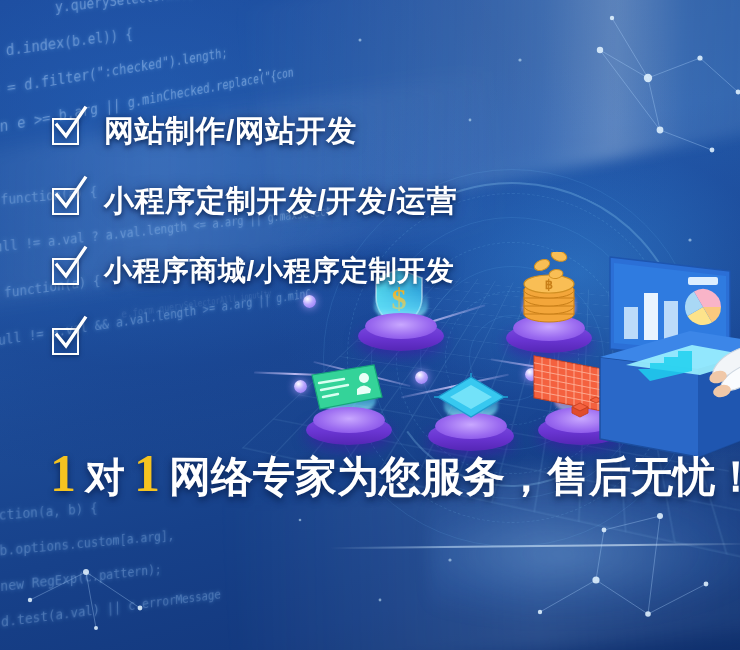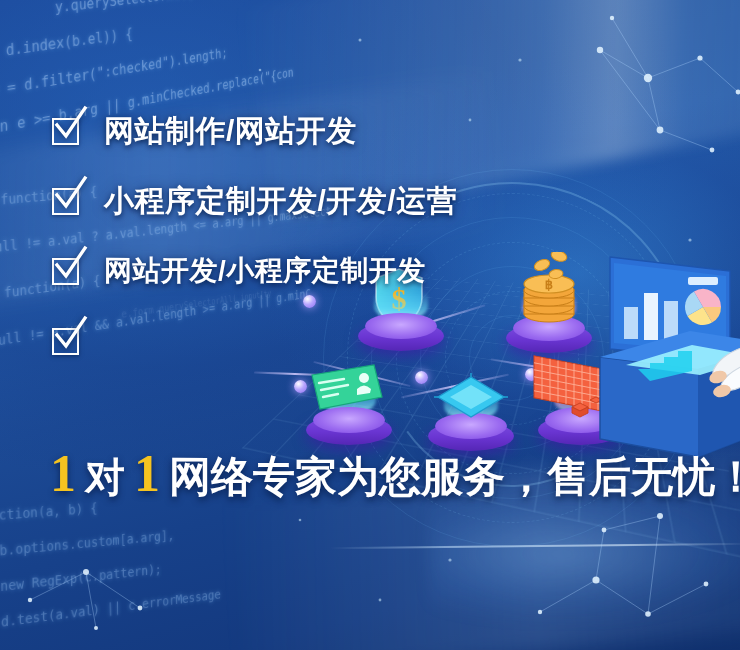--- a/index.html
+++ b/index.html
@@ -359,21 +359,21 @@
     </div>
 
 
     <div class="item">
       <div class="chk">
         <div class="bx"></div>
         <svg viewBox="0 0 42 42">
             <path d="M6 18 L15 29 L34 1" stroke="#fff" stroke-width="3.4" fill="none" stroke-linecap="square"></path>
           </svg>
       </div>
-      <div class="ilabel sm">网站开发/小程序定制开发</div>
+      <div class="ilabel sm">小程序商城/小程序定制开发</div>
     </div>
 
     <div class="item">
       <div class="chk">
         <div class="bx"></div>
         <svg viewBox="0 0 42 42">
             <path d="M6 18 L15 29 L34 1" stroke="#fff" stroke-width="3.4" fill="none" stroke-linecap="square"></path>
           </svg>
       </div>
     </div>

